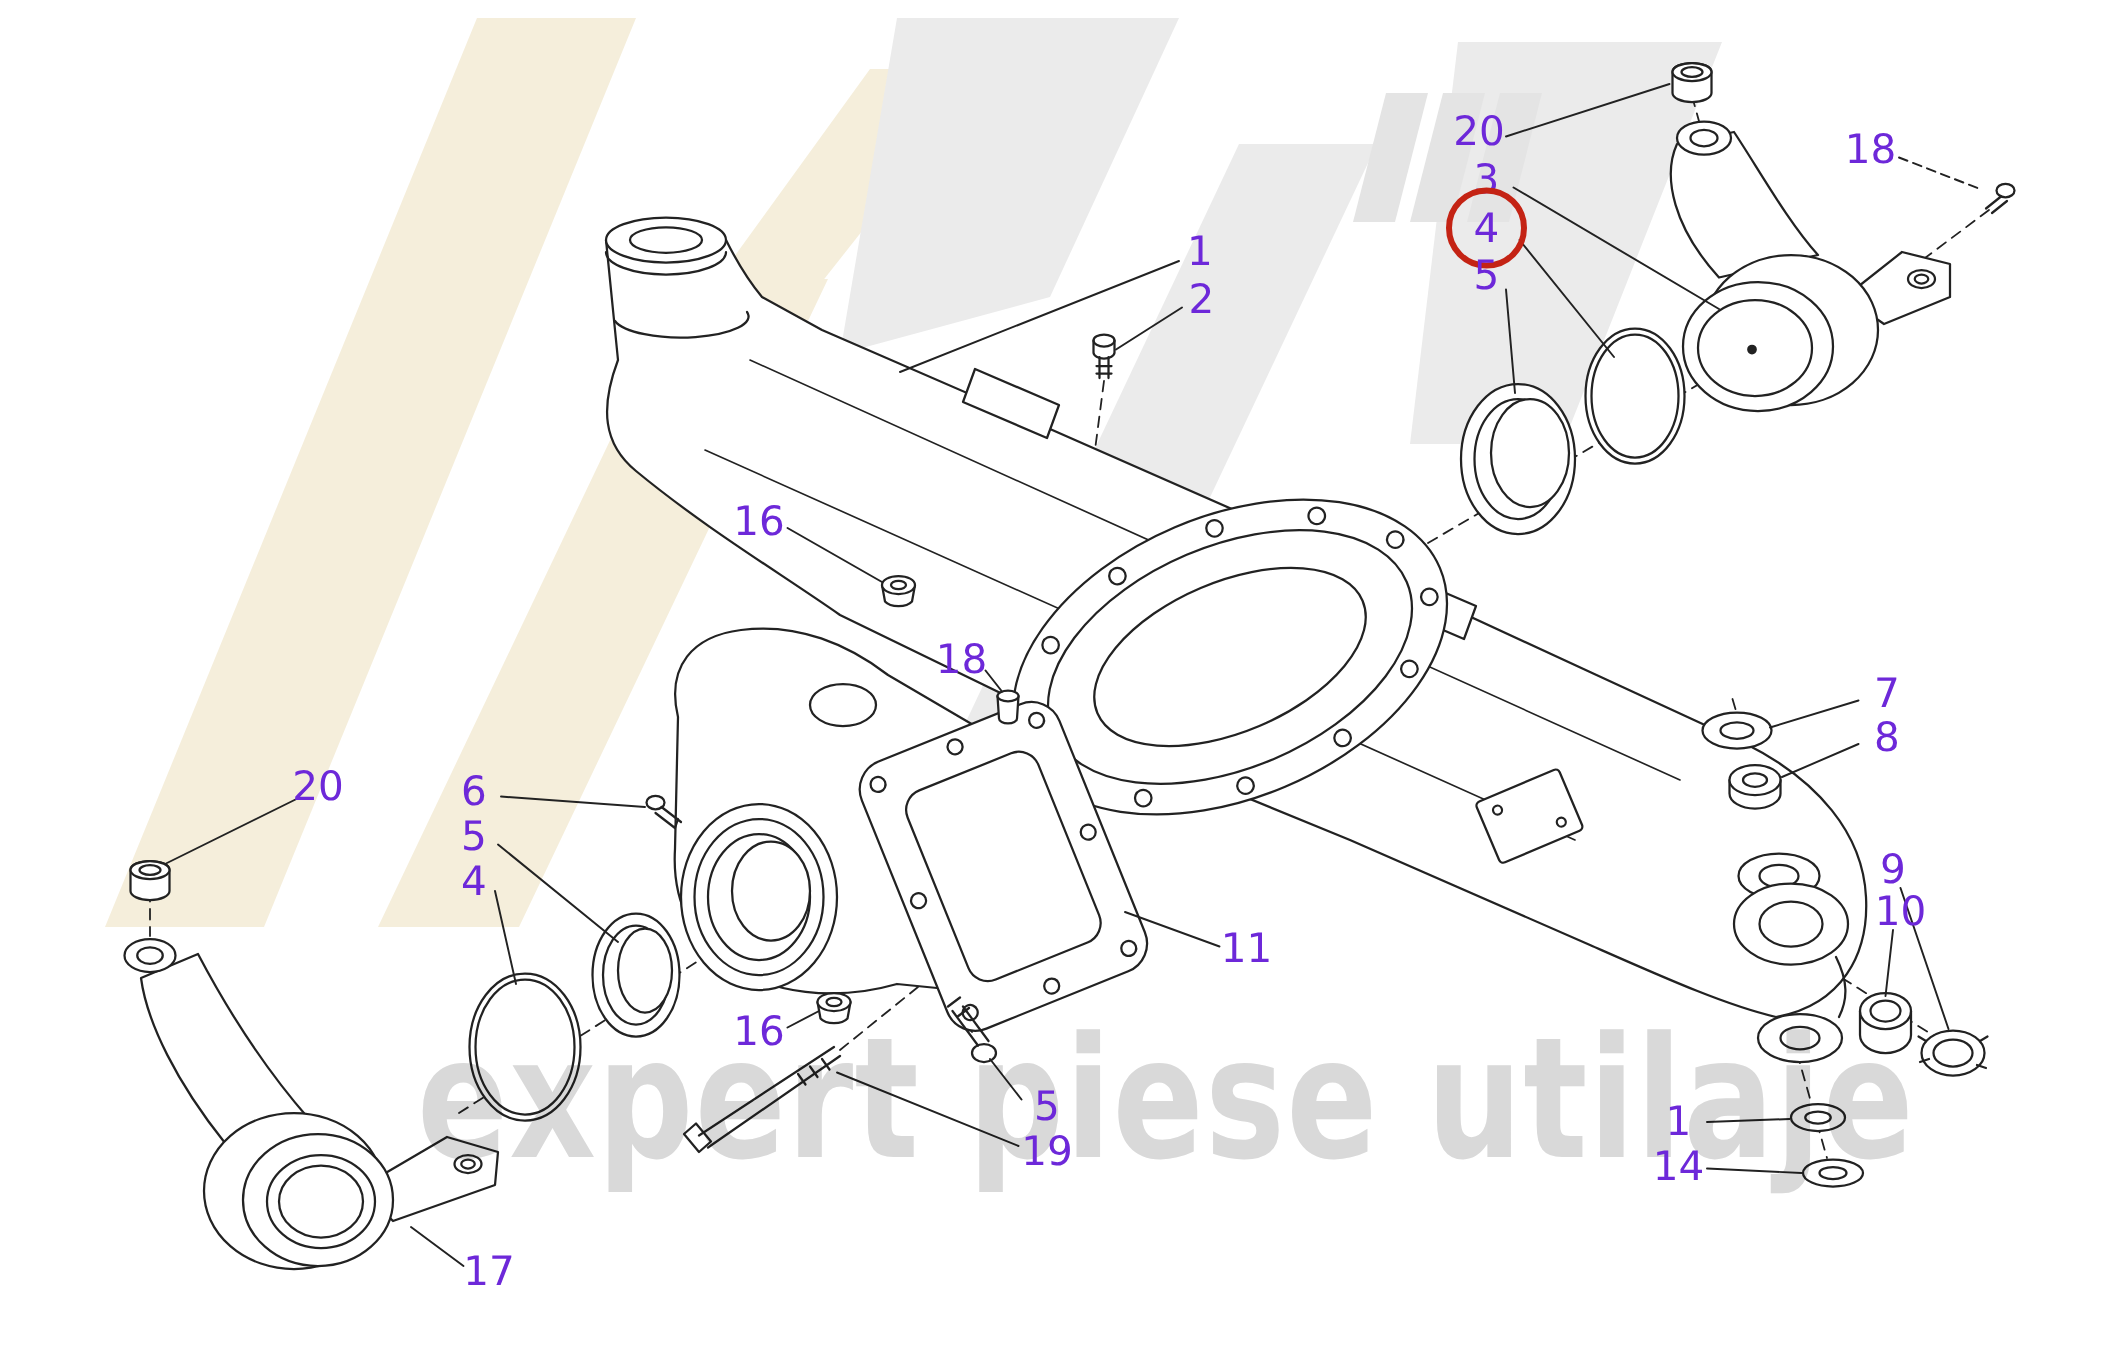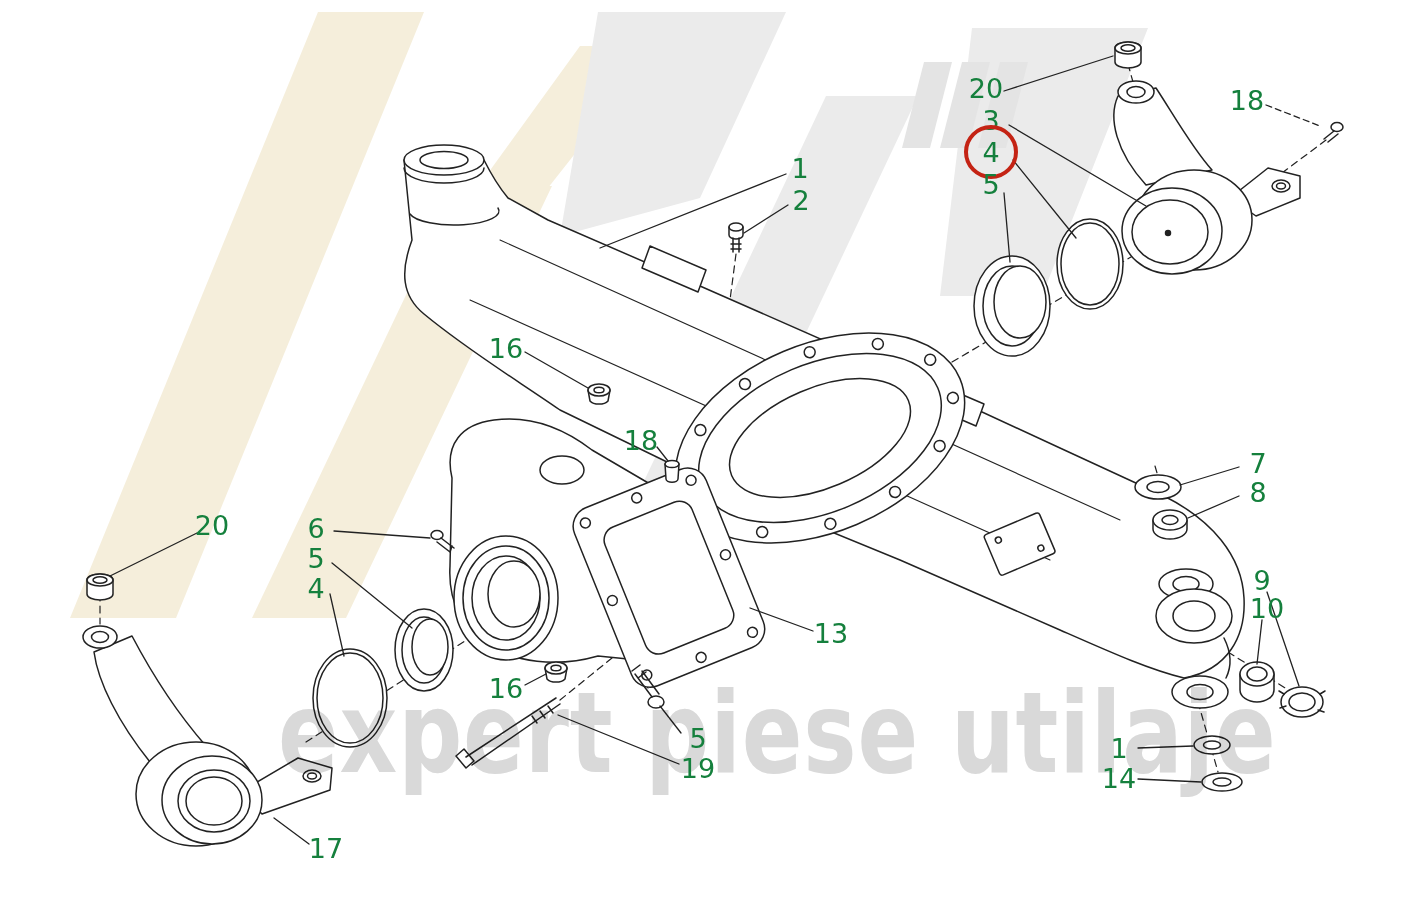--- a/index.html
+++ b/index.html
@@ -11,21 +11,21 @@
   .watermark-text{
     position:absolute;left:278px;top:672px;
     font-size:112px;font-weight:700;line-height:1.1;letter-spacing:1px;
     color:#d9d9d9;white-space:nowrap;
     transform:scale(0.8,1);transform-origin:0 0;
     mix-blend-mode:multiply;
     pointer-events:none;
   }
   .callout{
     position:absolute;transform:translate(-50%,-50%);
-    font-size:27px;color:#15803d;line-height:1;
+    font-size:27px;color:#6d28d9;line-height:1;
     user-select:none;
   }
   .callout.circled{
     width:46px;height:46px;border:4px solid #c42314;border-radius:50%;
     display:flex;align-items:center;justify-content:center;
     background:transparent;
   }
 </style>
 </head>
 <body>
@@ -319,21 +319,21 @@
   <div class="callout" style="left:506px;top:348px">16</div>
   <div class="callout" style="left:641px;top:440px">18</div>
   <div class="callout" style="left:1258px;top:463px">7</div>
   <div class="callout" style="left:1258px;top:492px">8</div>
   <div class="callout" style="left:212px;top:525px">20</div>
   <div class="callout" style="left:316px;top:528px">6</div>
   <div class="callout" style="left:316px;top:558px">5</div>
   <div class="callout" style="left:316px;top:588px">4</div>
   <div class="callout" style="left:1262px;top:580px">9</div>
   <div class="callout" style="left:1267px;top:608px">10</div>
-  <div class="callout" style="left:831px;top:633px">13</div>
+  <div class="callout" style="left:831px;top:633px">11</div>
   <div class="callout" style="left:506px;top:688px">16</div>
   <div class="callout" style="left:698px;top:738px">5</div>
   <div class="callout" style="left:698px;top:768px">19</div>
   <div class="callout" style="left:1119px;top:748px">1</div>
   <div class="callout" style="left:1119px;top:778px">14</div>
   <div class="callout" style="left:326px;top:848px">17</div>
 
 </div>
 
 </body></html>

